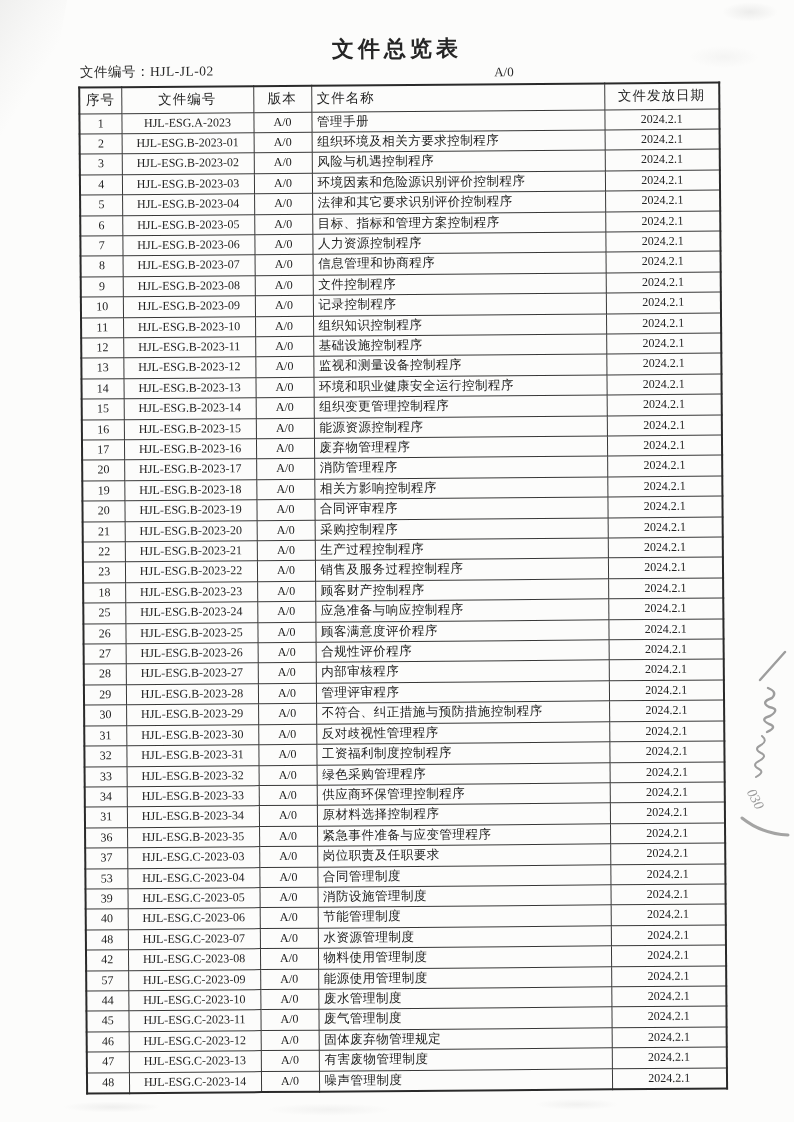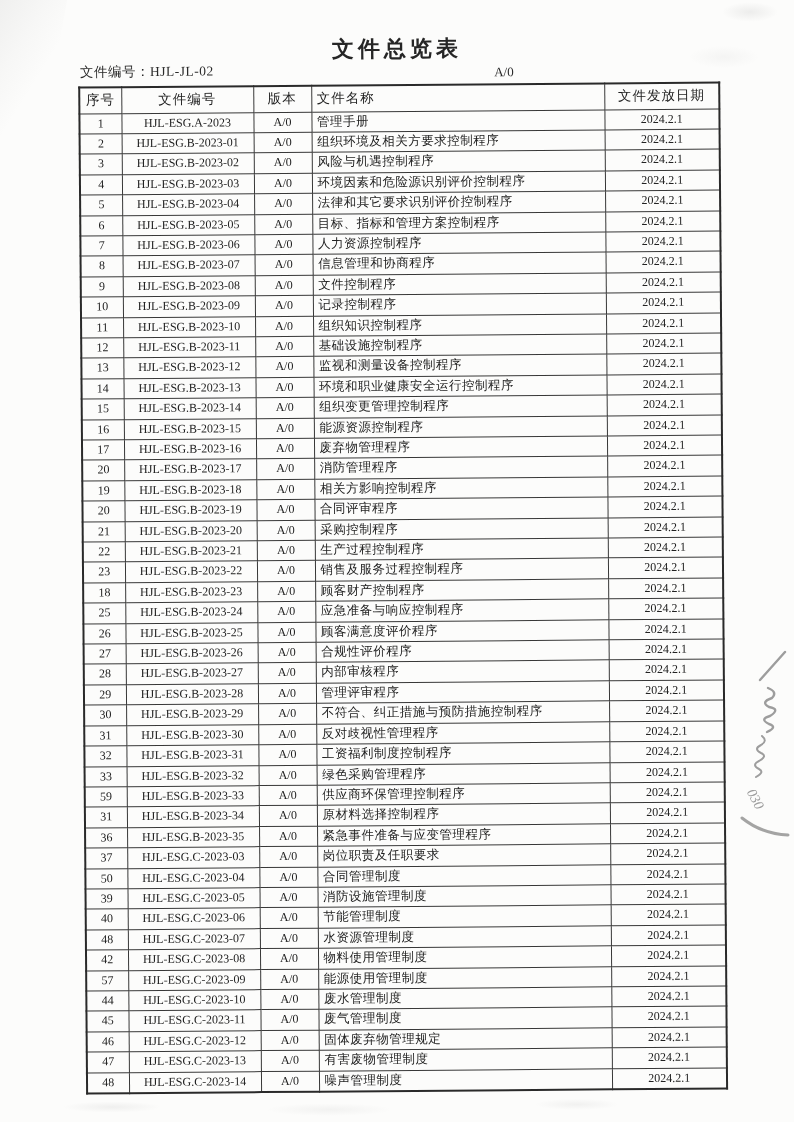--- a/index.html
+++ b/index.html
@@ -376,21 +376,21 @@
             <td>2024.2.1</td>
           </tr>
           <tr>
             <td>33</td>
             <td>HJL-ESG.B-2023-32</td>
             <td>A/0</td>
             <td>绿色采购管理程序</td>
             <td>2024.2.1</td>
           </tr>
           <tr>
-            <td>59</td>
+            <td>34</td>
             <td>HJL-ESG.B-2023-33</td>
             <td>A/0</td>
             <td>供应商环保管理控制程序</td>
             <td>2024.2.1</td>
           </tr>
           <tr>
             <td>31</td>
             <td>HJL-ESG.B-2023-34</td>
             <td>A/0</td>
             <td>原材料选择控制程序</td>
@@ -404,21 +404,21 @@
             <td>2024.2.1</td>
           </tr>
           <tr>
             <td>37</td>
             <td>HJL-ESG.C-2023-03</td>
             <td>A/0</td>
             <td>岗位职责及任职要求</td>
             <td>2024.2.1</td>
           </tr>
           <tr>
-            <td>50</td>
+            <td>53</td>
             <td>HJL-ESG.C-2023-04</td>
             <td>A/0</td>
             <td>合同管理制度</td>
             <td>2024.2.1</td>
           </tr>
           <tr>
             <td>39</td>
             <td>HJL-ESG.C-2023-05</td>
             <td>A/0</td>
             <td>消防设施管理制度</td>

